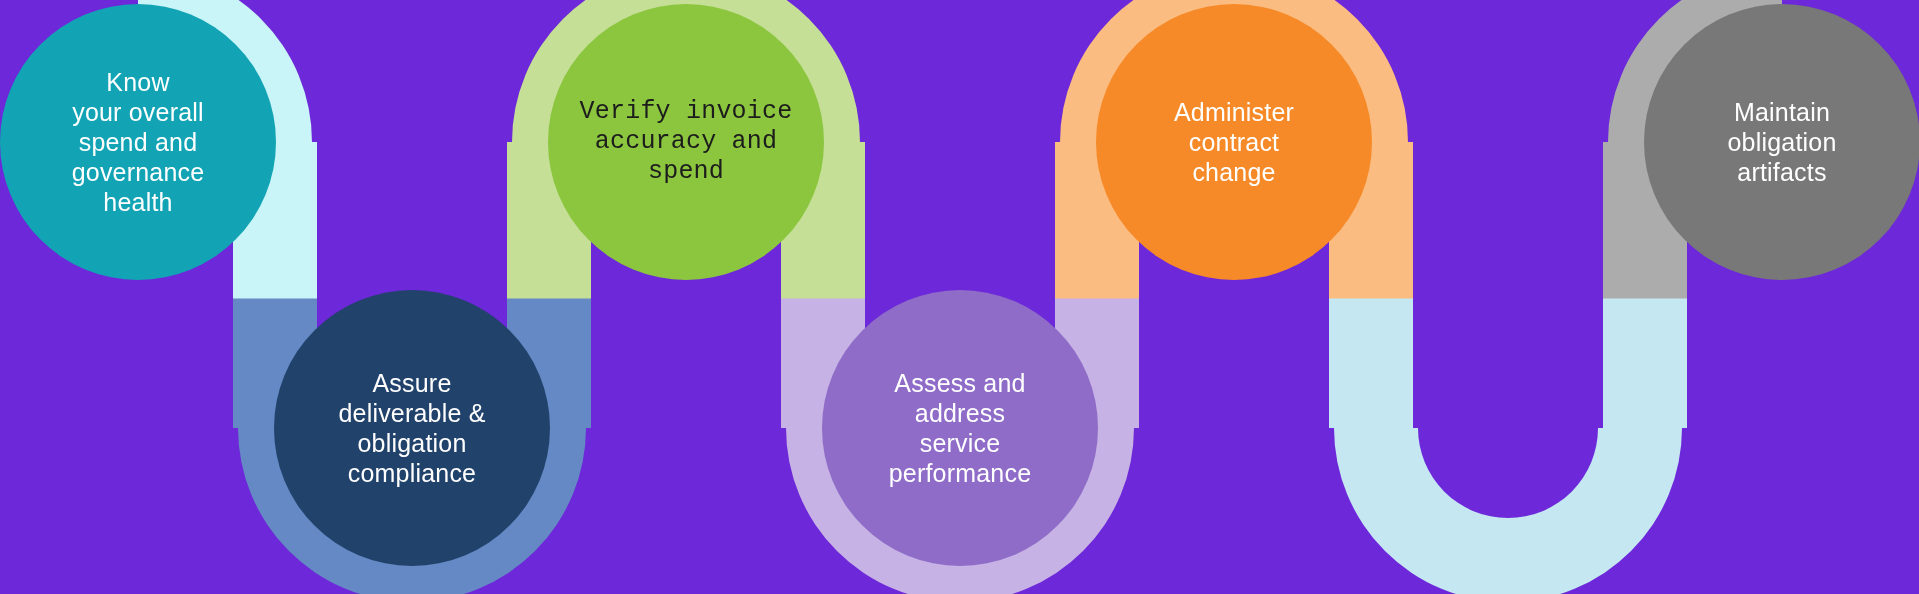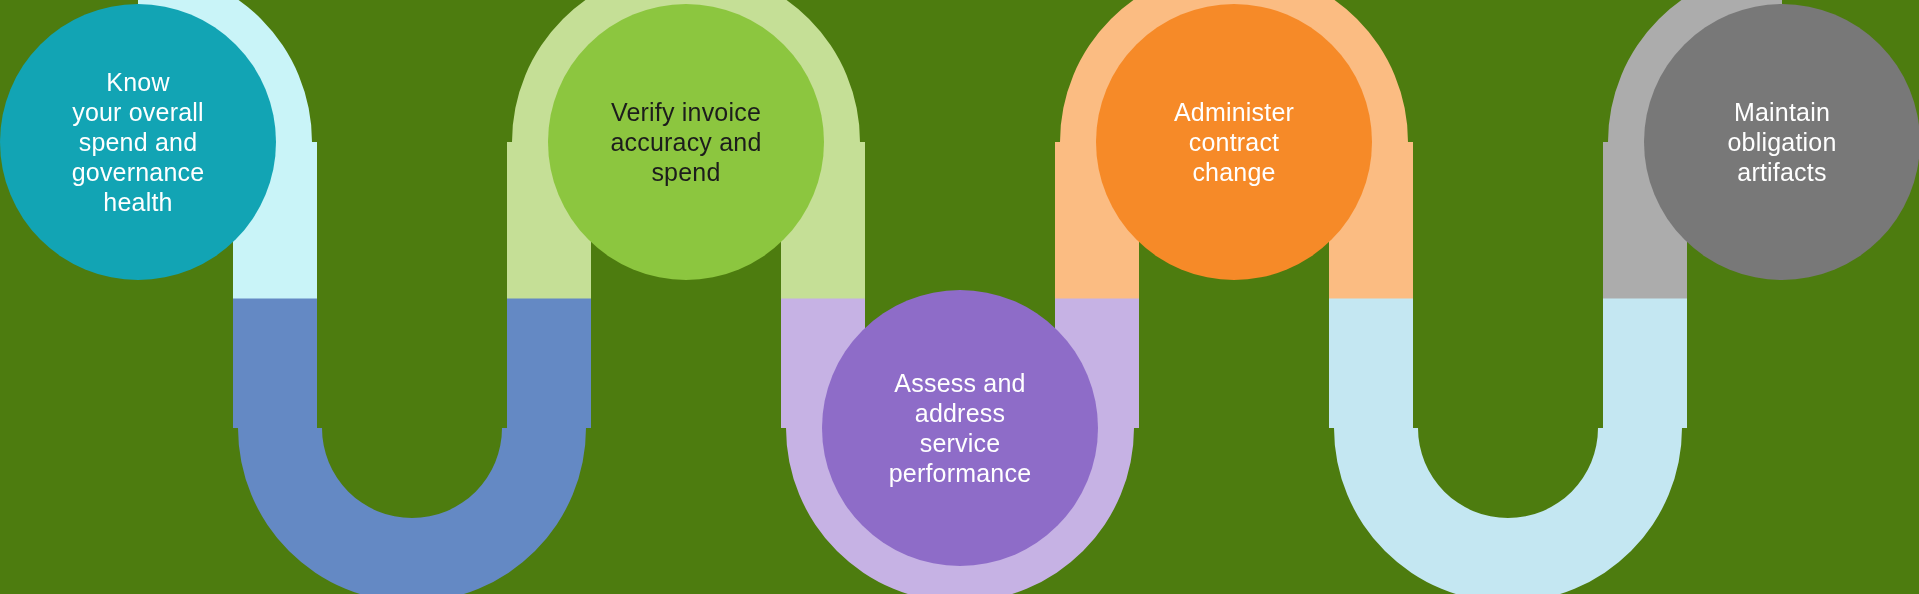--- a/index.html
+++ b/index.html
@@ -33,21 +33,21 @@
   .label {
     font-size: 25px;
     line-height: 30px;
     white-space: pre-line;
     letter-spacing: 0.2px;
   }
 </style>
 </head>
 <body>
 
-<div class="canvas" style="background: #4d7c0f;">
+<div class="canvas" style="background: #6d28d9;">
 
   <svg class="connectors" id="connectors" width="1919" height="594" viewBox="0 0 1919 594">
       <path d="M 138 -32 A 174 174 0 0 1 312 142 L 228 142 A 90 90 0 0 0 138 52 Z" fill="#C9F4F8"></path>
       <path d="M 586 428 A 174 174 0 0 1 238 428 L 322 428 A 90 90 0 0 0 502 428 Z" fill="#6489C4"></path>
       <path d="M 512 142 A 174 174 0 0 1 860 142 L 776 142 A 90 90 0 0 0 596 142 Z" fill="#C5DF96"></path>
       <path d="M 1134 428 A 174 174 0 0 1 786 428 L 870 428 A 90 90 0 0 0 1050 428 Z" fill="#C6B2E4"></path>
       <path d="M 1060 142 A 174 174 0 0 1 1408 142 L 1324 142 A 90 90 0 0 0 1144 142 Z" fill="#FBBC82"></path>
       <path d="M 1682 428 A 174 174 0 0 1 1334 428 L 1418 428 A 90 90 0 0 0 1598 428 Z" fill="#C4E7F2"></path>
       <path d="M 1608 142 A 174 174 0 0 1 1782 -32 L 1782 52 A 90 90 0 0 0 1692 142 Z" fill="#ACACAC"></path>
       <rect x="233" y="142" width="84" height="157" fill="#C9F4F8"></rect>
@@ -64,21 +64,27 @@
       <rect x="1603" y="298.5" width="84" height="129.5" fill="#C4E7F2"></rect>
     </svg>
 
   <div class="circle" id="circle-0" style="left: 0px; top: 4px; background: rgb(18, 164, 180); color: rgb(255, 255, 255);">
     <div class="label">Know
 your overall
 spend and
 governance
 health</div>
   </div>
-  <div class="circle" id="circle-2" style="left: 548px; top: 4px; background: rgb(140, 198, 63); color: rgb(28, 28, 28);">
+  <div class="circle" id="circle-1" style="left: 274px; top: 290px; background: rgb(33, 66, 107); color: rgb(255, 255, 255);">
+    <div class="label">Assure
+deliverable &amp;
+obligation
+compliance</div>
+  </div>
+  <div class="circle" id="circle-2" style="left: 548px; top: 4px; background: rgb(140, 198, 63); color: rgb(28, 28, 28); font-family: Liberation Mono, monospace;">
     <div class="label">Verify invoice
 accuracy and
 spend</div>
   </div>
   <div class="circle" id="circle-3" style="left: 822px; top: 290px; background: rgb(142, 108, 200); color: rgb(255, 255, 255);">
     <div class="label">Assess and
 address
 service
 performance</div>
   </div>

